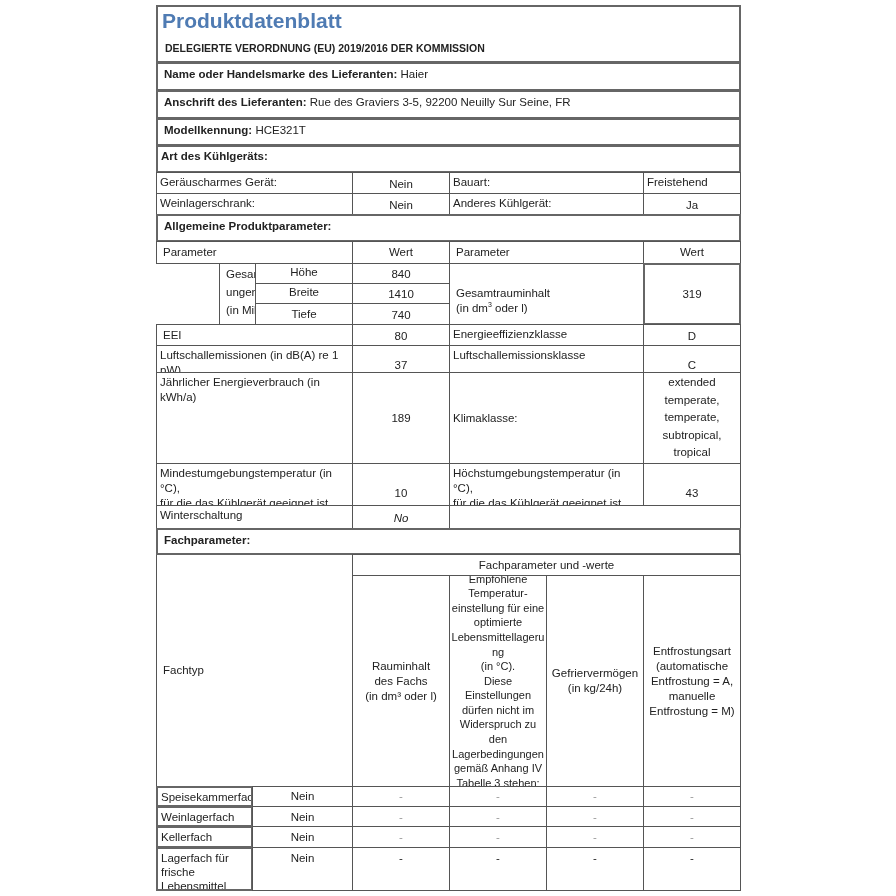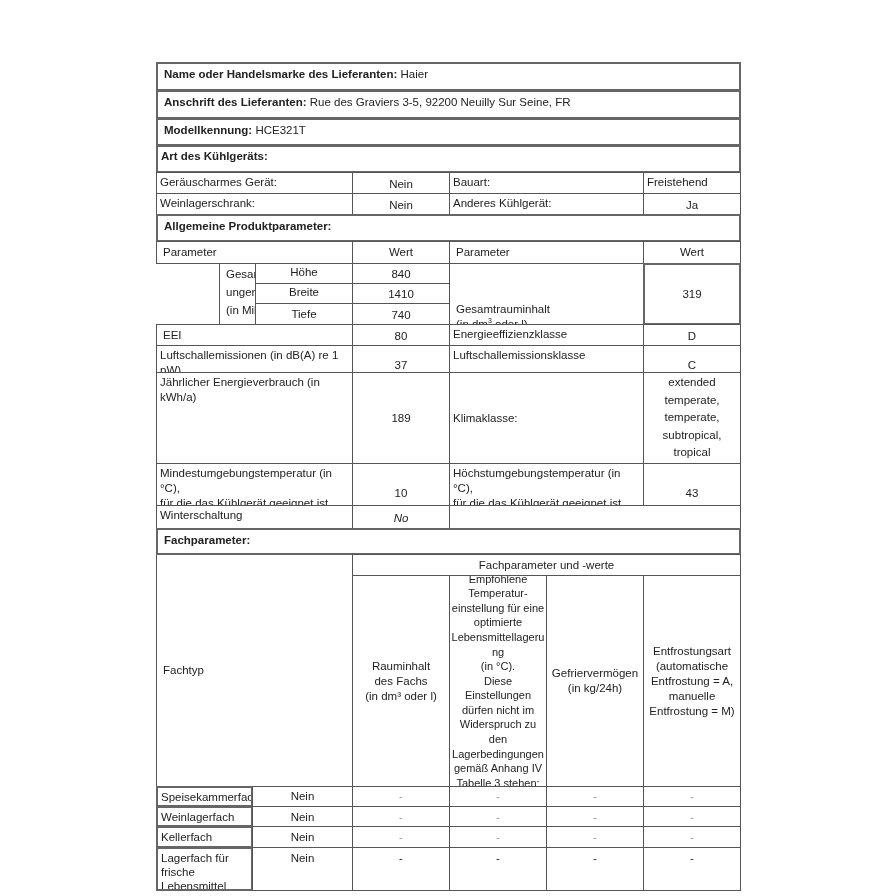--- a/index.html
+++ b/index.html
@@ -18,20 +18,24 @@
   .vcenter { display:flex; align-items:center; }
   .colc { display:flex; flex-direction:column; justify-content:center; align-items:center; text-align:center; }
   .dash { color:#999; }
   sup { font-size:7px; line-height:0; }
 </style>
 </head>
 <body>
 
 <div class="sheet">
 
+  <div class="cell thick" style="left:0;top:0;width:585px;height:58px;padding:2px 4px;">
+    <div class="title">Produktdatenblatt</div>
+    <div class="sub" style="margin-top:8px;padding-left:3px;">DELEGIERTE VERORDNUNG (EU) 2019/2016 DER KOMMISSION</div>
+  </div>
 
   <div class="cell thick pad" style="left:0;top:57px;width:585px;height:29px;">
     <span class="bold">Name oder Handelsmarke des Lieferanten:</span>
     <span>Haier</span>
   </div>
   <div class="cell thick pad" style="left:0;top:85px;width:585px;height:29px;">
     <span class="bold">Anschrift des Lieferanten:</span>
     <span>Rue des Graviers 3-5, 92200 Neuilly Sur Seine, FR</span>
   </div>
   <div class="cell thick pad" style="left:0;top:113px;width:585px;height:28px;">
@@ -64,21 +68,21 @@
     <div style="margin-top:3px;">(in Millimeter)</div>
   </div>
   <div class="cell center" style="left:99px;top:258px;width:98px;height:21px;padding-top:1px;">Höhe</div>
   <div class="cell center" style="left:99px;top:278px;width:98px;height:21px;padding-top:1px;">Breite</div>
   <div class="cell center" style="left:99px;top:298px;width:98px;height:22px;padding-top:3px;">Tiefe</div>
 
   <div class="cell center" style="left:196px;top:258px;width:98px;height:21px;padding-top:3px;">840</div>
   <div class="cell center" style="left:196px;top:278px;width:98px;height:21px;padding-top:3px;">1410</div>
   <div class="cell center" style="left:196px;top:298px;width:98px;height:22px;padding-top:4px;">740</div>
 
-  <div class="cell pad" style="left:293px;top:258px;width:195px;height:62px;padding-top:38px;">
+  <div class="cell pad" style="left:293px;top:258px;width:195px;height:62px;padding-top:22px;">
     <div>Gesamtrauminhalt</div>
     <div><span>(in dm</span><sup>3</sup><span> oder l)</span></div>
   </div>
   <div class="cell thick colc" style="left:487px;top:258px;width:98px;height:62px;">319</div>
 
   <div class="cell pad" style="left:0;top:319px;width:197px;height:22px;">EEI</div>
   <div class="cell center" style="left:196px;top:319px;width:98px;height:22px;padding-top:4px;">80</div>
   <div class="cell padl" style="left:293px;top:319px;width:195px;height:22px;">Energieeffizienzklasse</div>
   <div class="cell center" style="left:487px;top:319px;width:98px;height:22px;padding-top:4px;">D</div>
 

